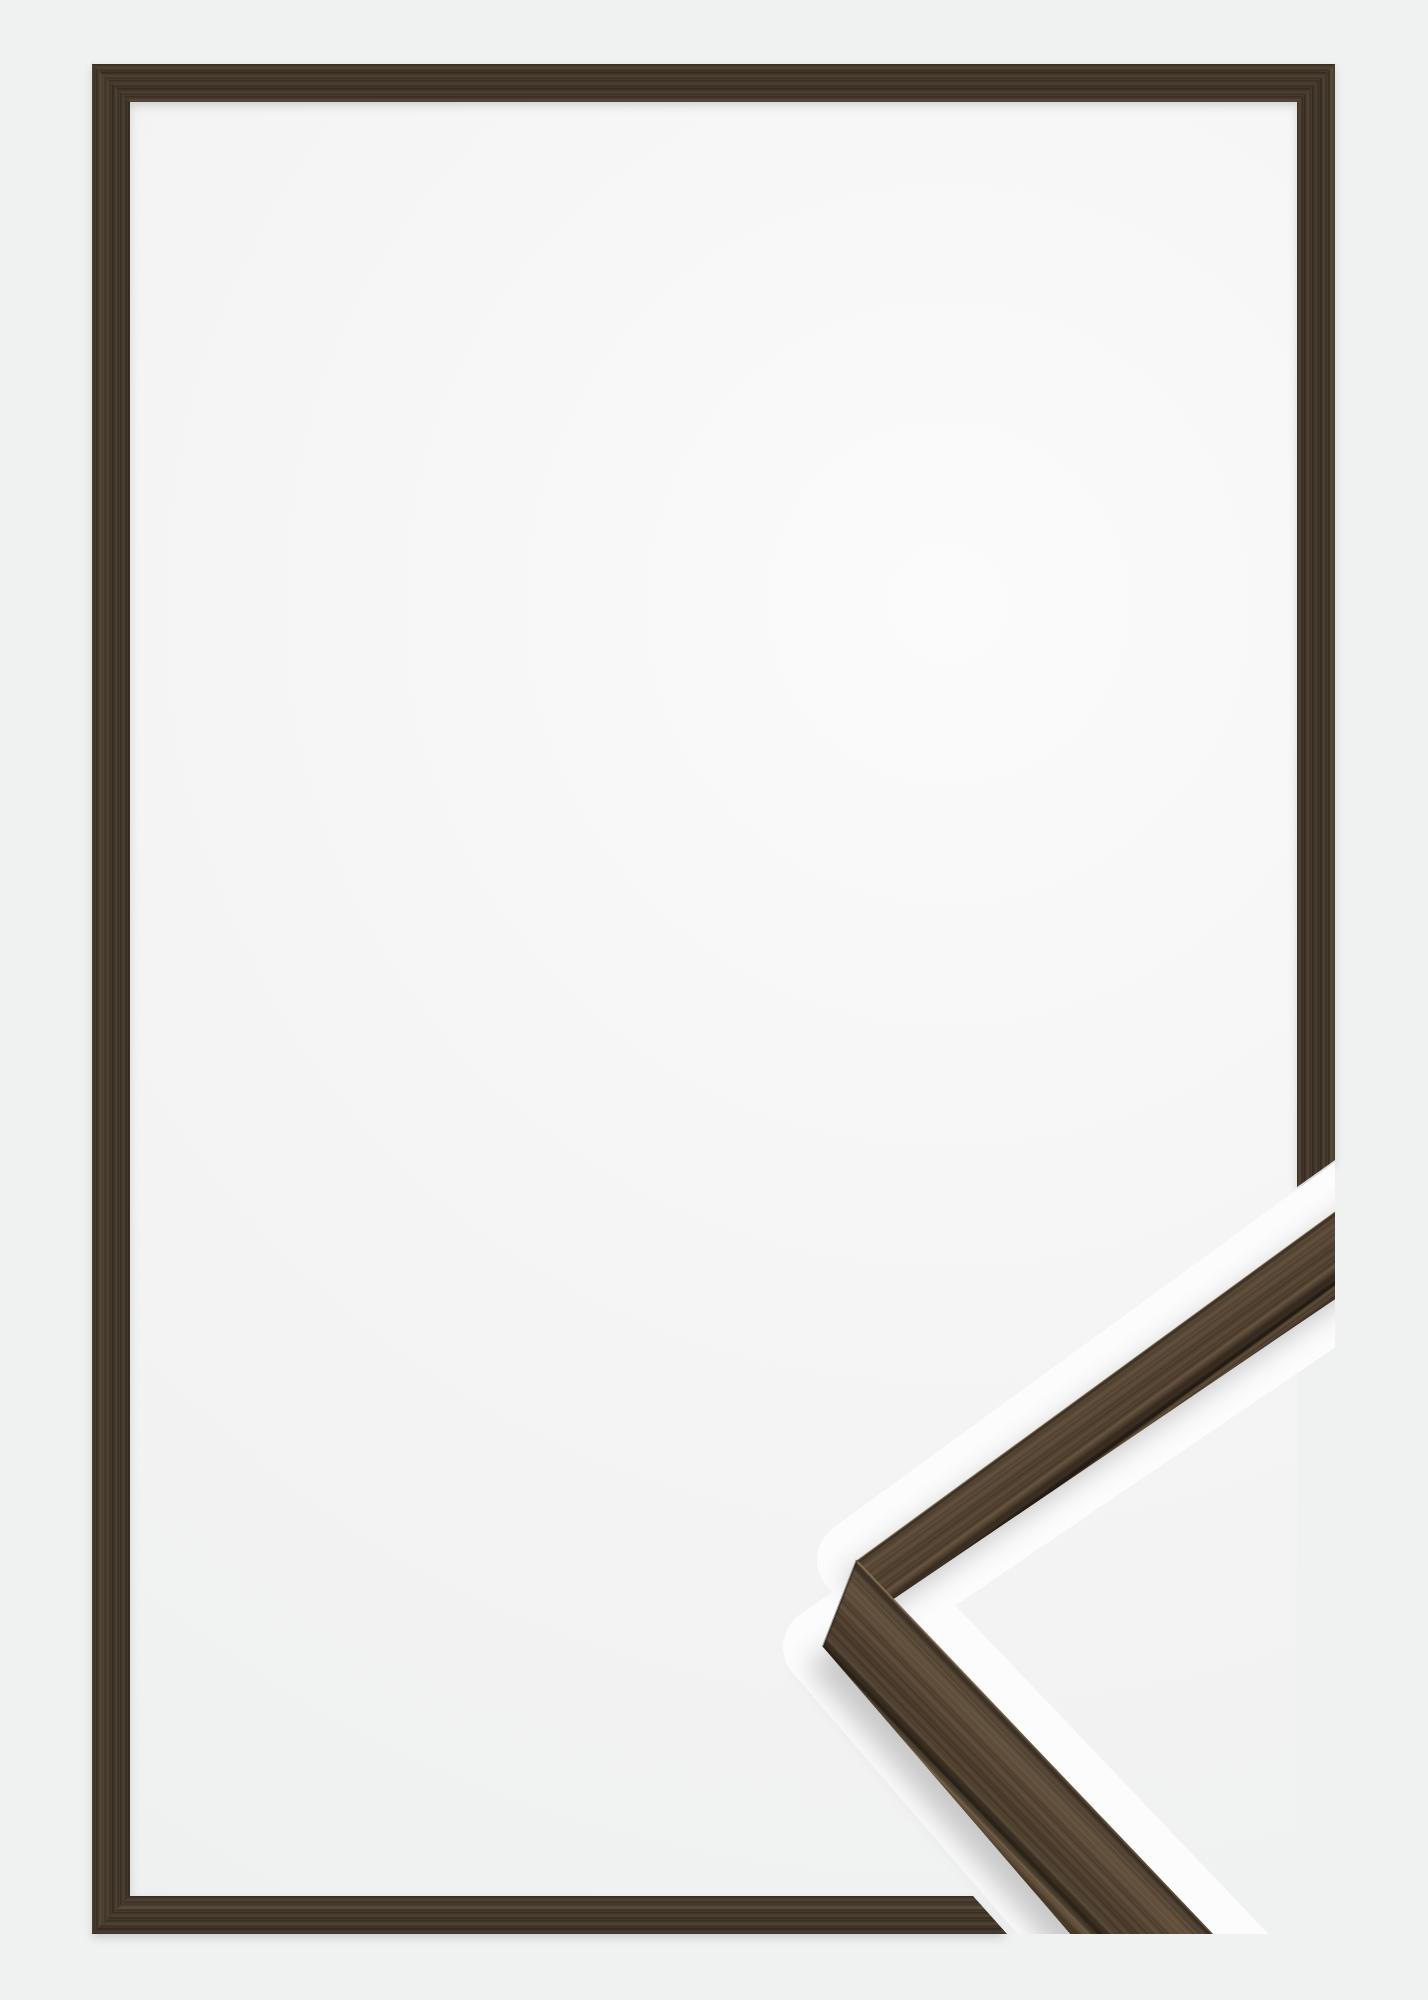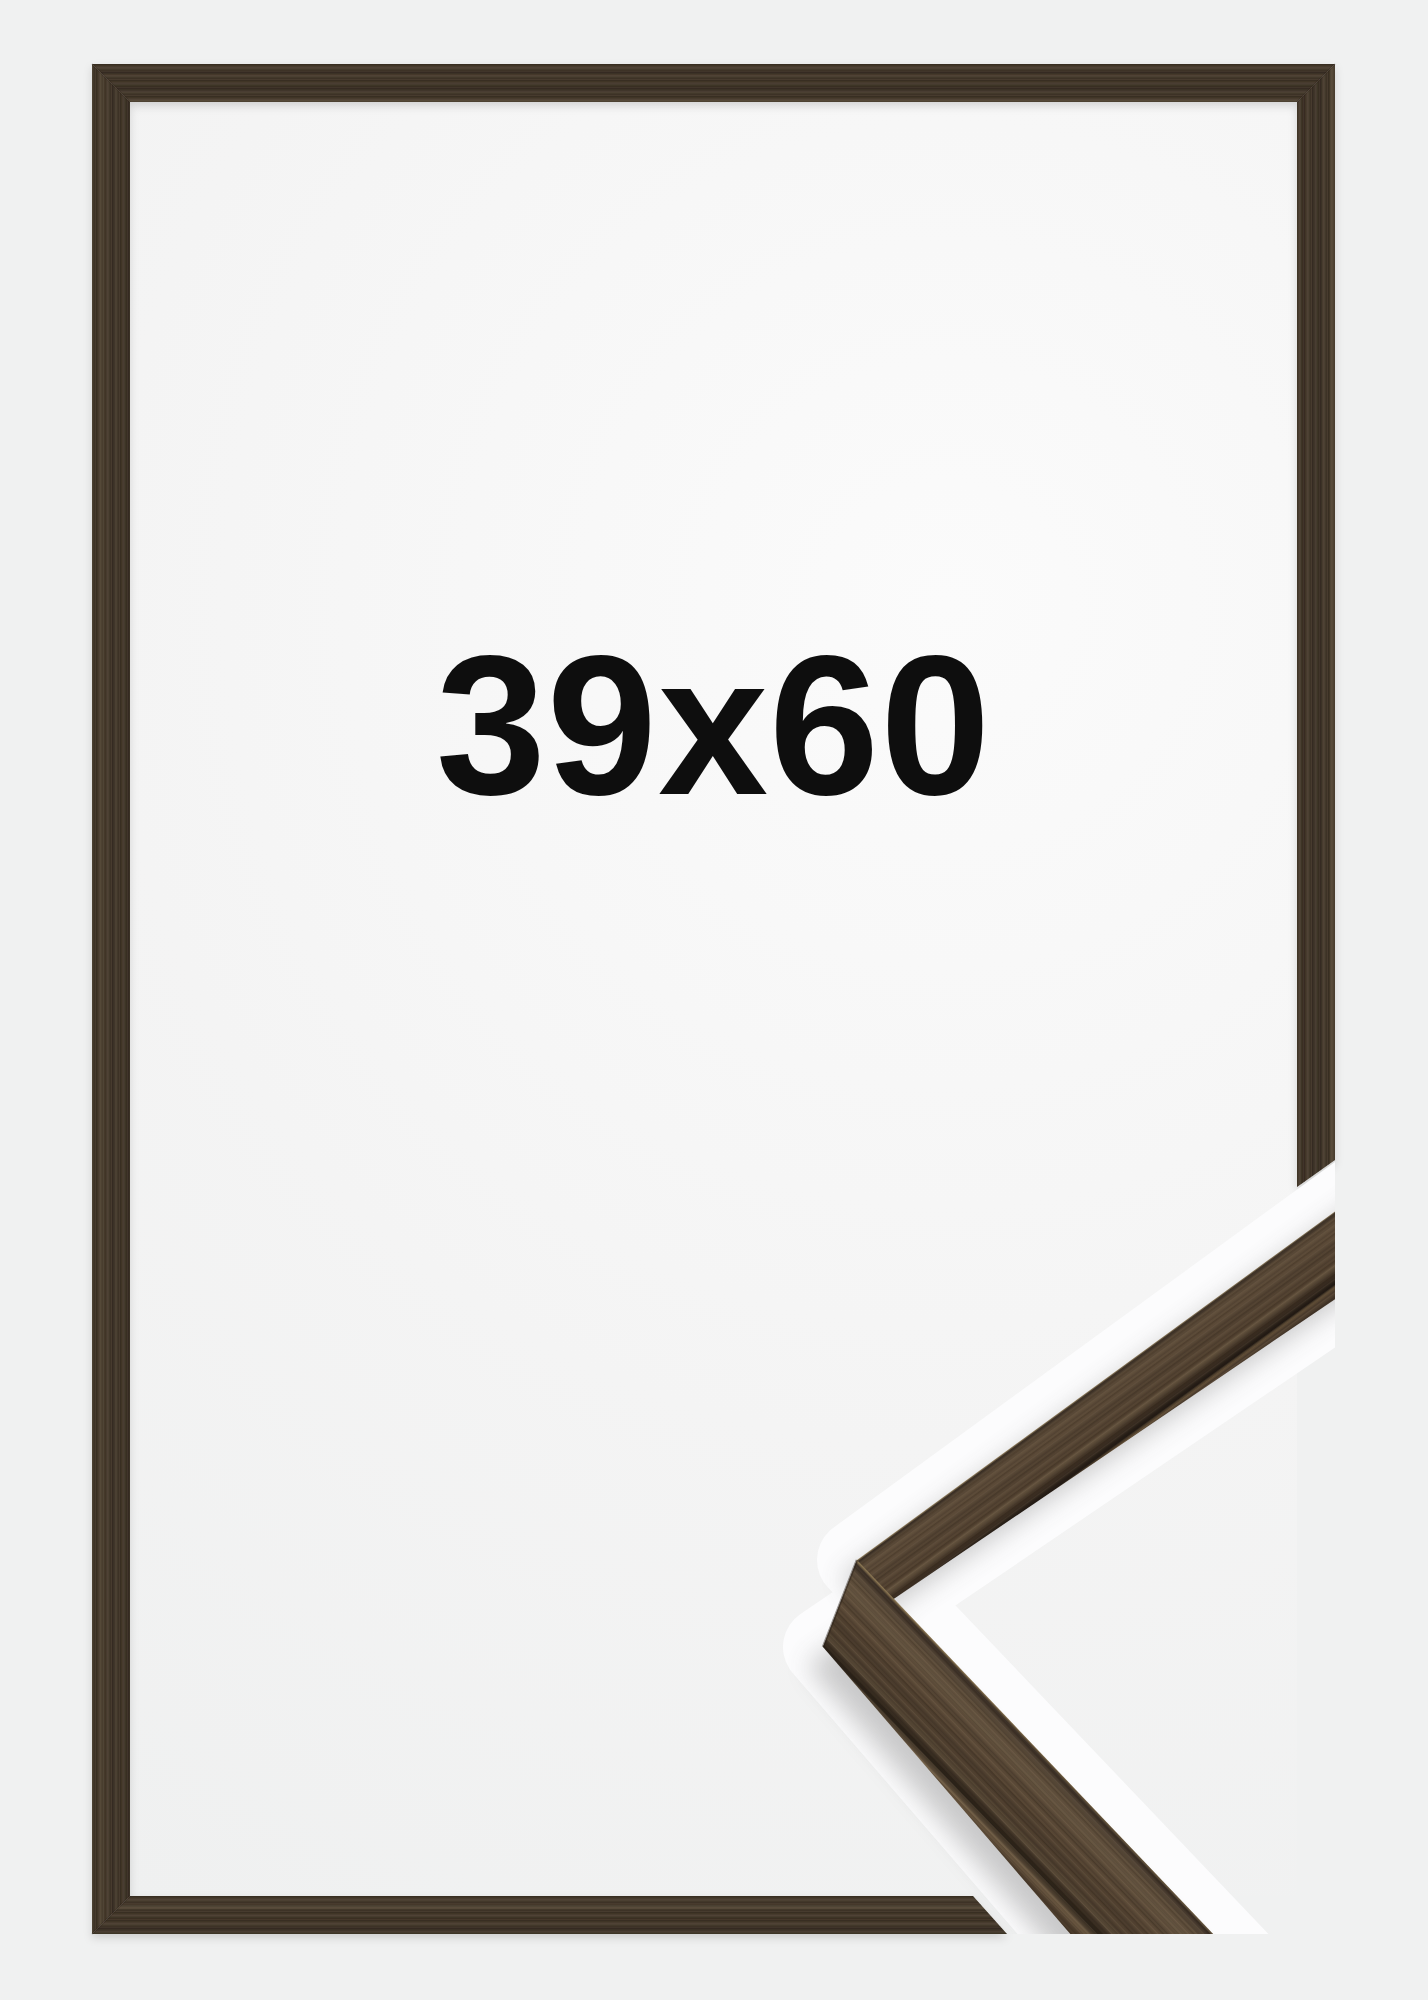--- a/index.html
+++ b/index.html
@@ -154,15 +154,14 @@
       <g>
         <path d="M857,1560 L1257,1980 L1110,1980 L823,1647 Z" fill="url(#gL)"></path>
         <path d="M857,1560 L1257,1980 L1110,1980 L823,1647 Z" fill="url(#grainL)"></path>
         <path d="M857,1560 L1257,1980 L1110,1980 L823,1647 Z" fill="url(#grainLc)"></path>
       </g>
 
       <line x1="823" y1="1647" x2="857" y2="1560" stroke="#241c15" stroke-width="2.5" opacity="0.45"></line>
     </g>
   </svg>
 
-  <div class="size-label">39x60</div>
 
 </div>
 
 </body></html>

